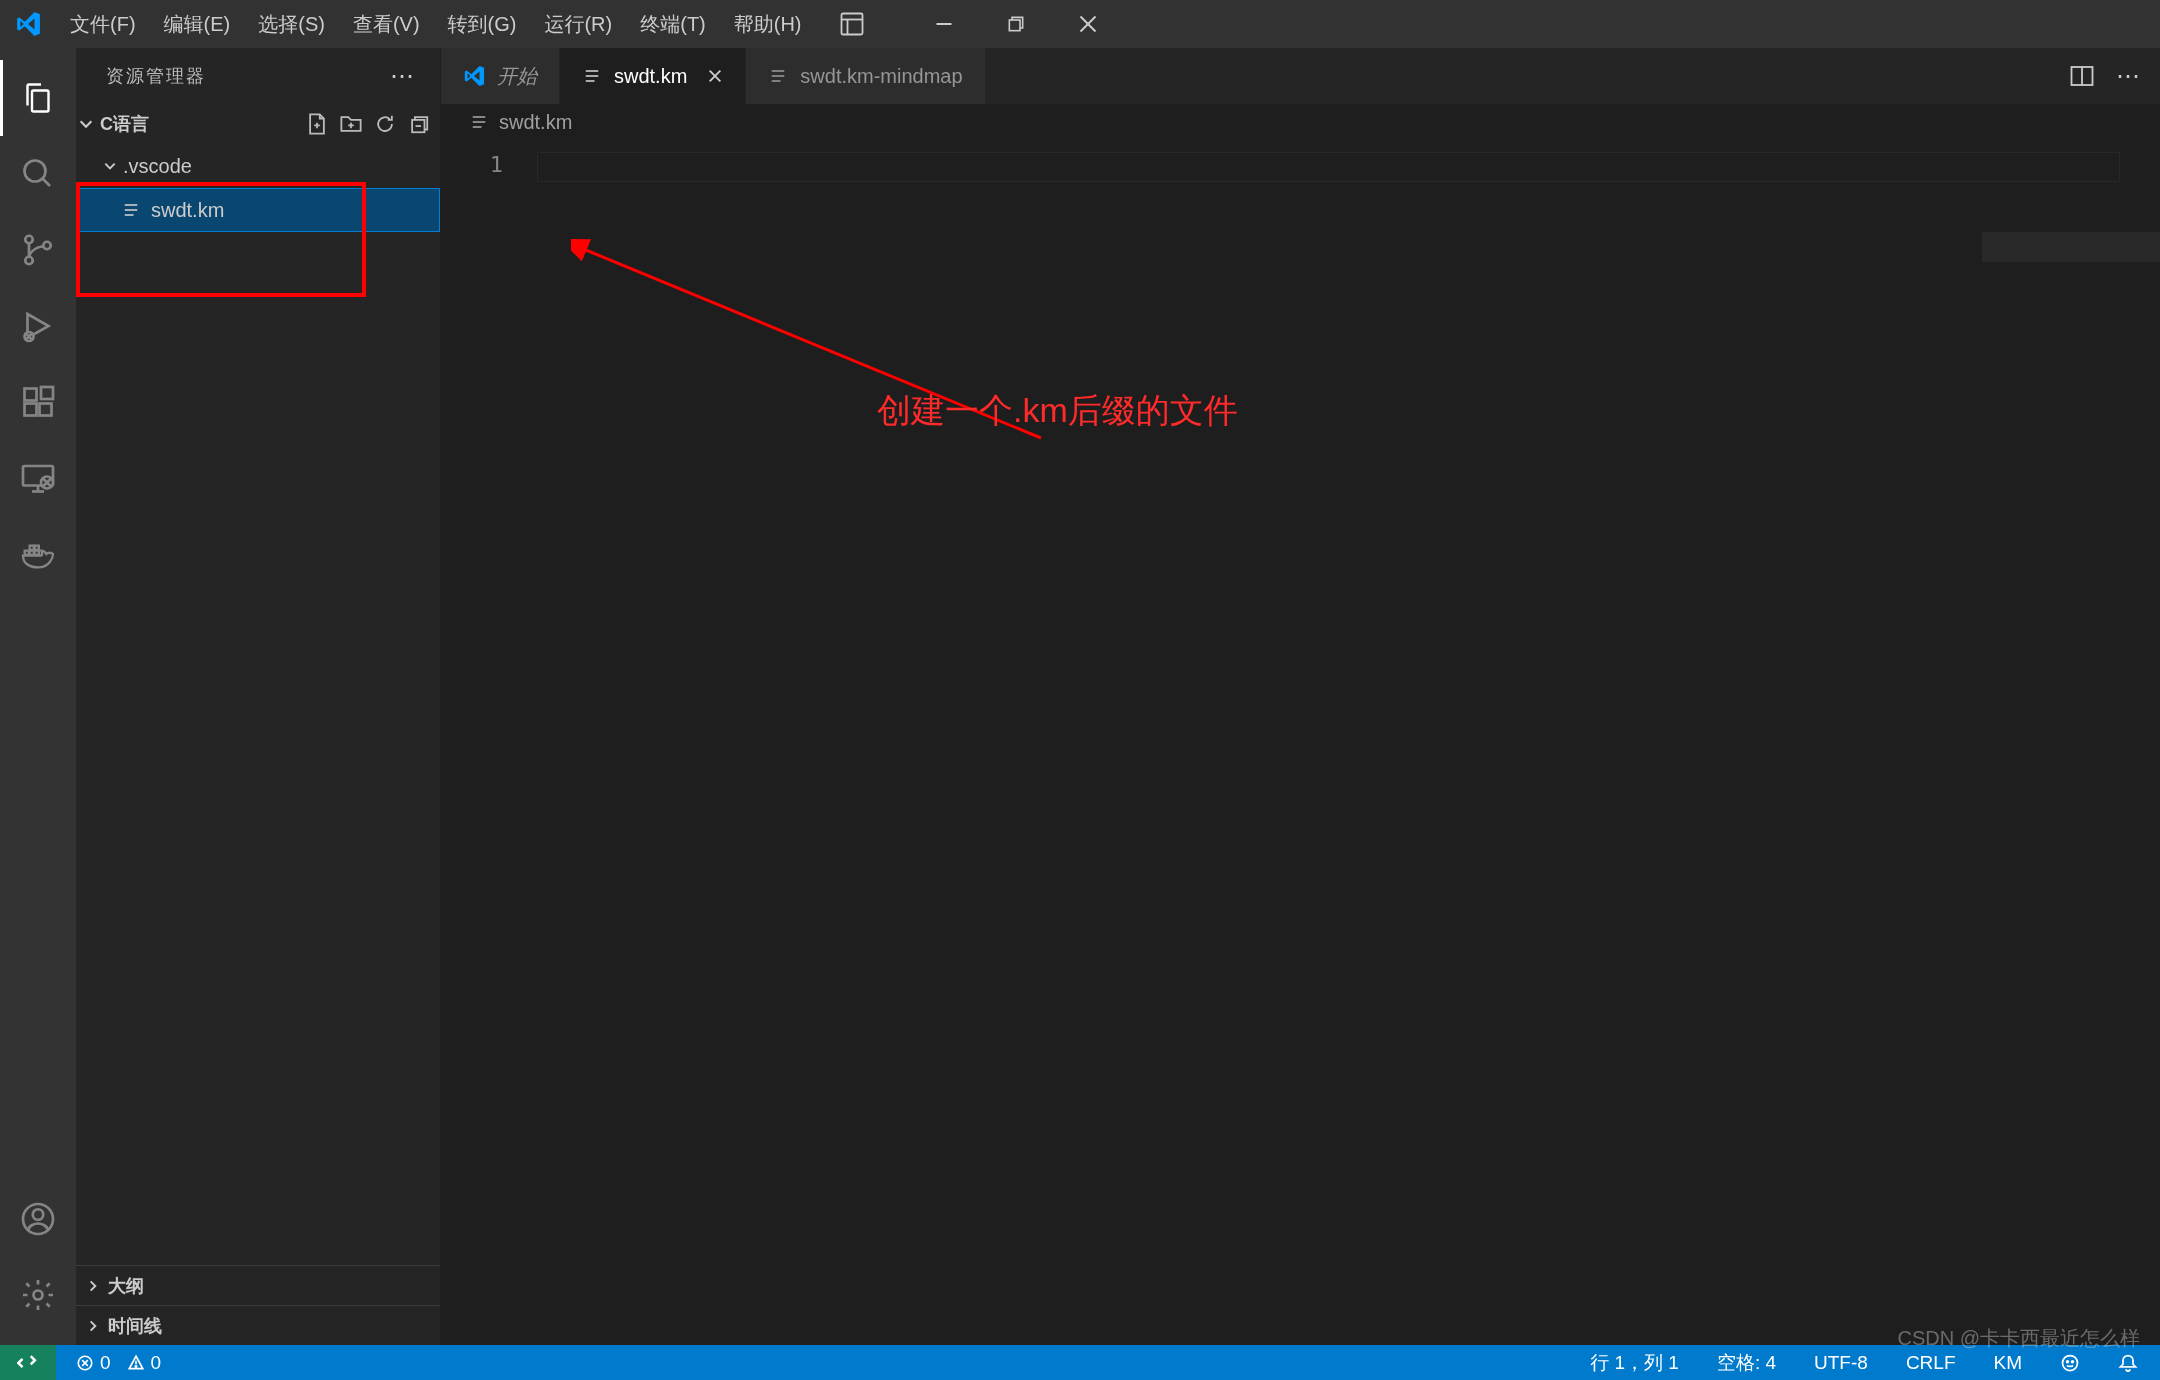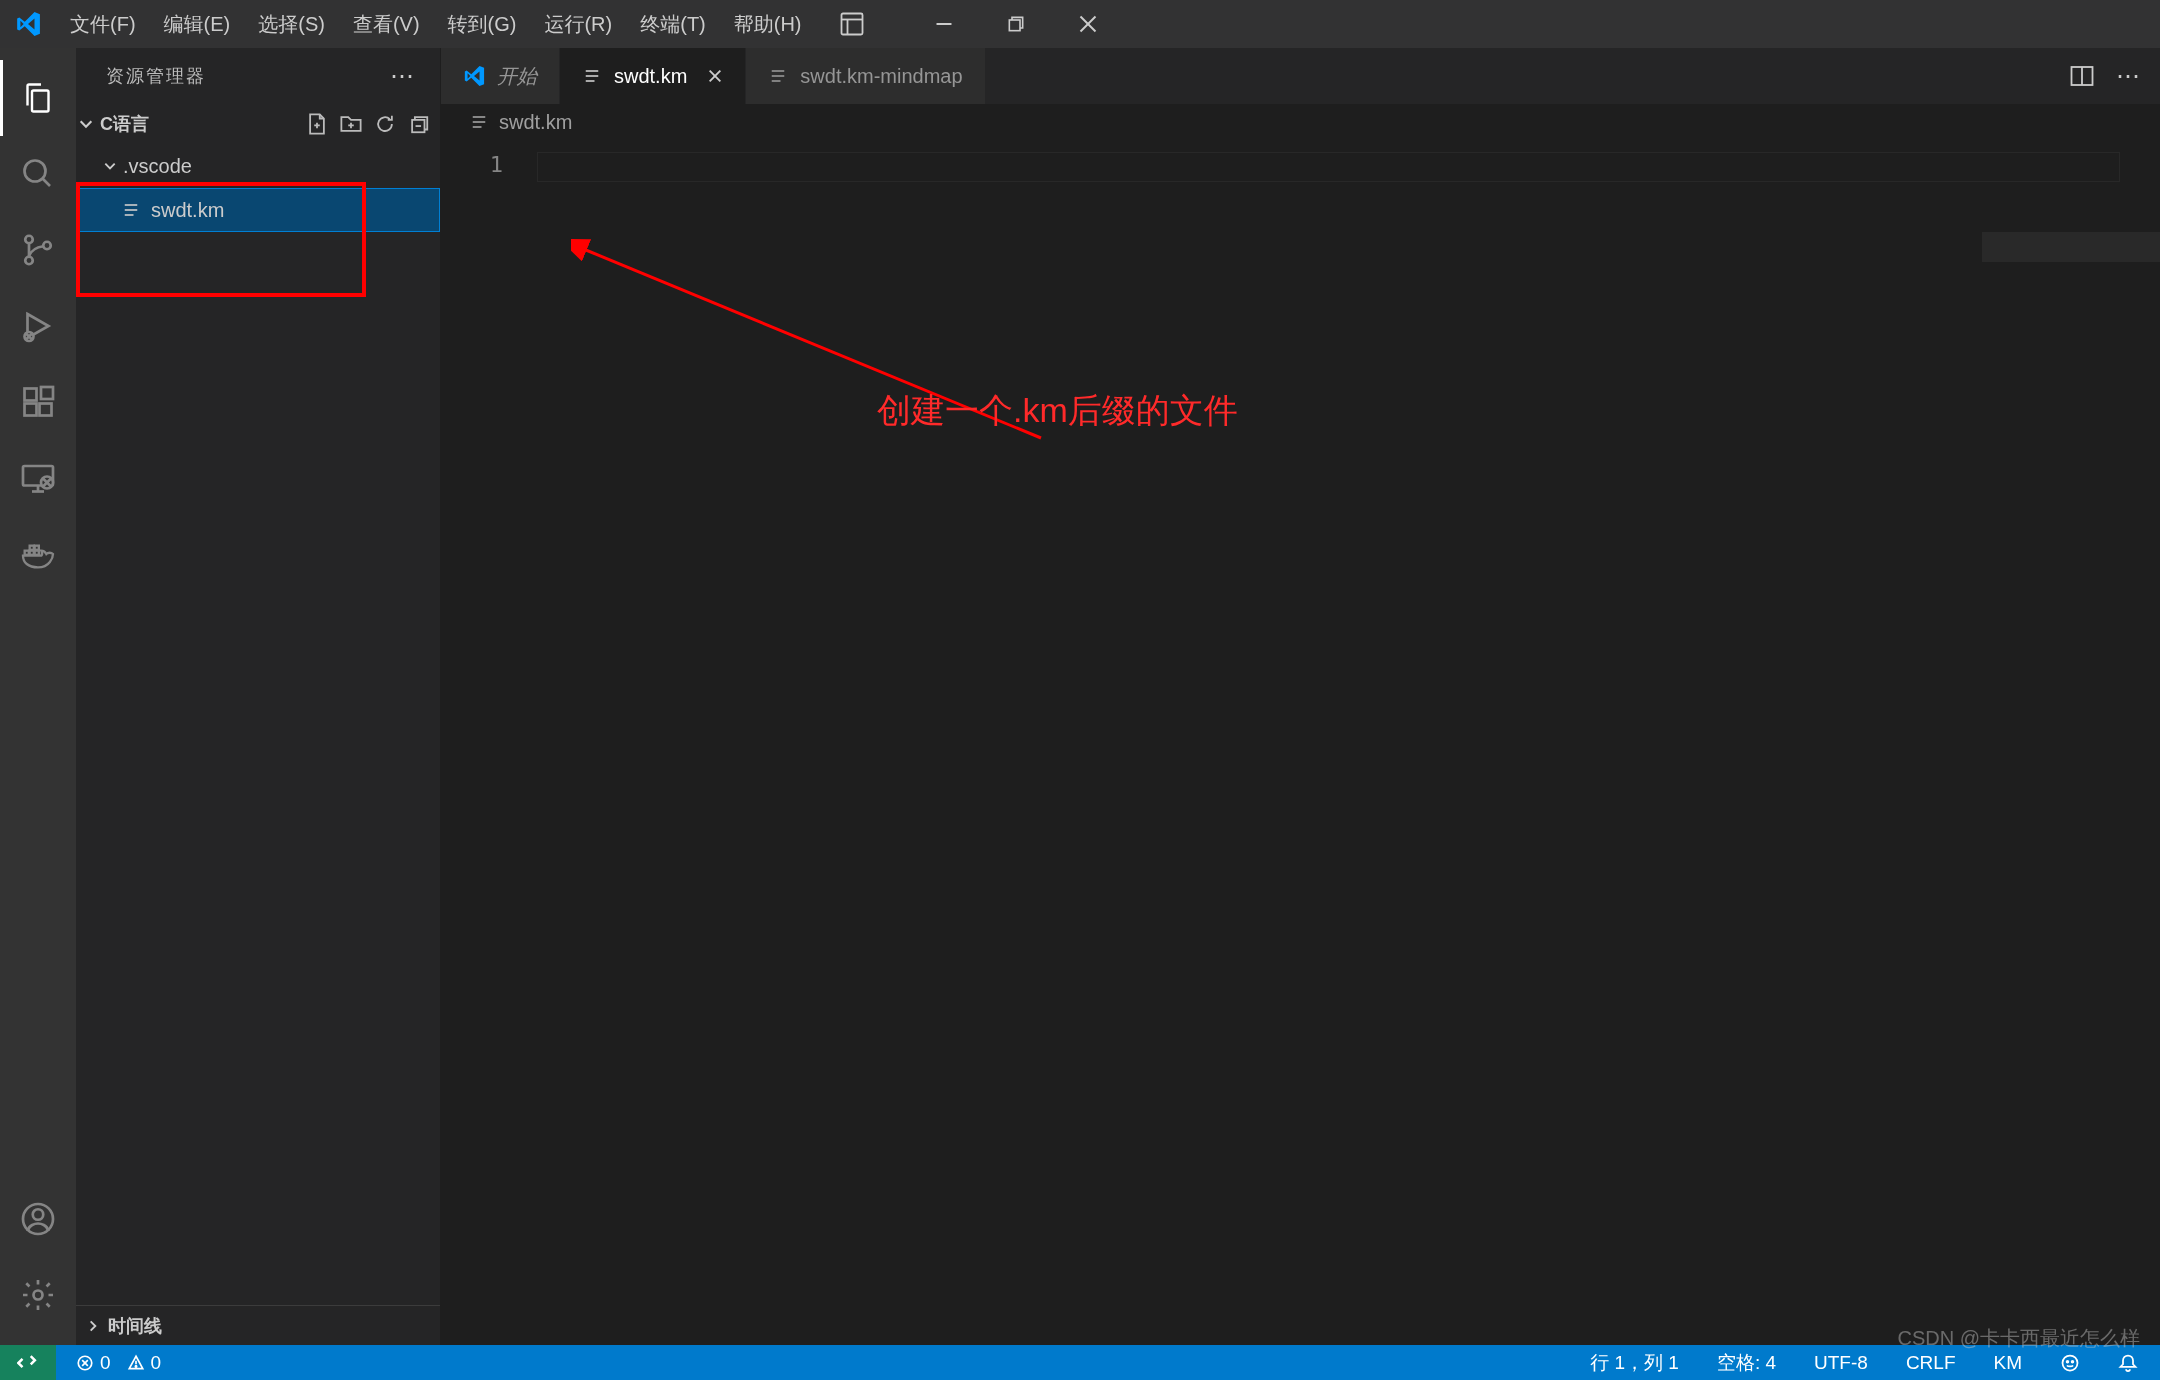--- a/index.html
+++ b/index.html
@@ -492,20 +492,28 @@
         <div class="red-box"></div>
       </div>
     </div>
     <div class="sidebar-bottom">
       <div class="collapse-section">
         <span class="chev">
           <svg width="14" height="14" viewBox="0 0 12 12" fill="none" stroke="#cccccc" stroke-width="1.6">
               <path d="M4 2l4 4-4 4"></path>
             </svg>
         </span>
+        <span>大纲</span>
+      </div>
+      <div class="collapse-section">
+        <span class="chev">
+          <svg width="14" height="14" viewBox="0 0 12 12" fill="none" stroke="#cccccc" stroke-width="1.6">
+              <path d="M4 2l4 4-4 4"></path>
+            </svg>
+        </span>
         <span>时间线</span>
       </div>
     </div>
   </div>
 
   <div class="editor-area">
     <div class="tabs-bar">
       <div class="tab italic">
         <span class="tab-icon">
           <svg width="22" height="22" viewBox="0 0 24 24">

